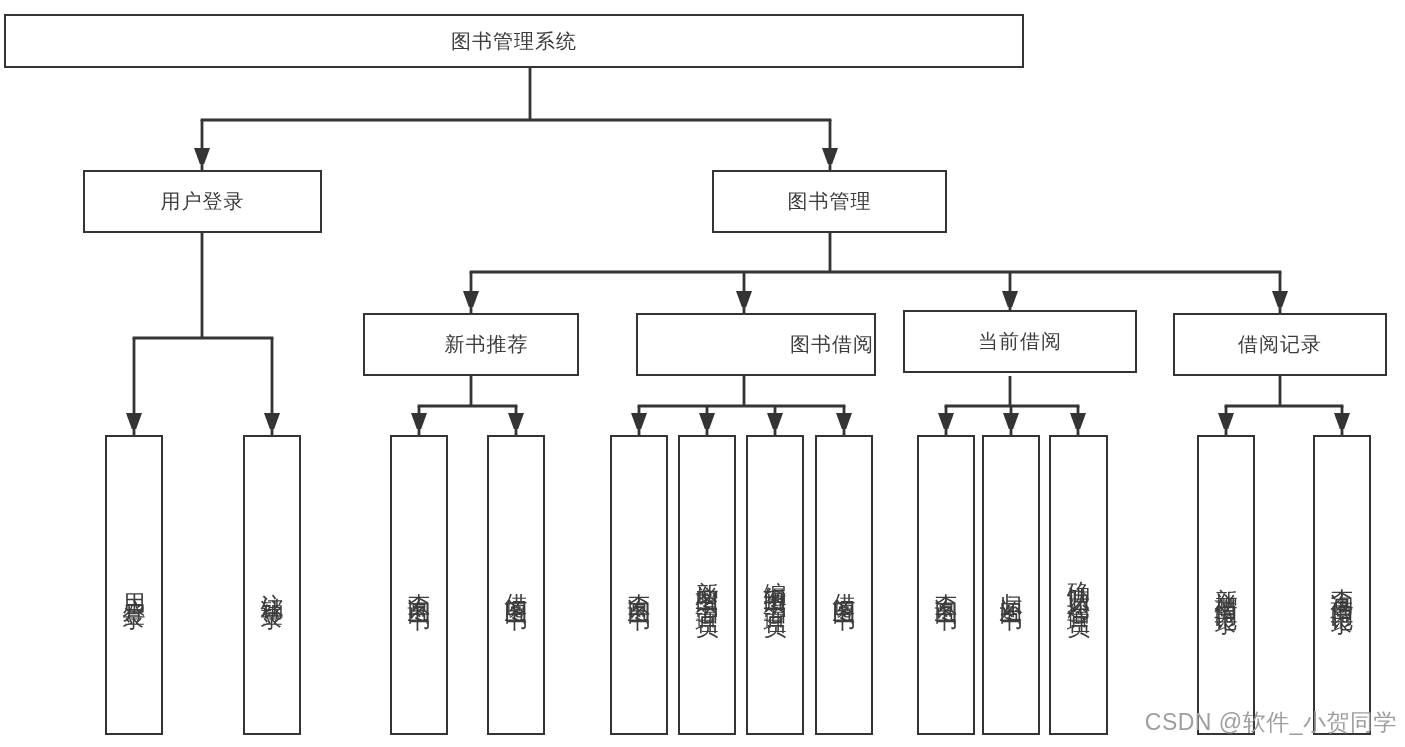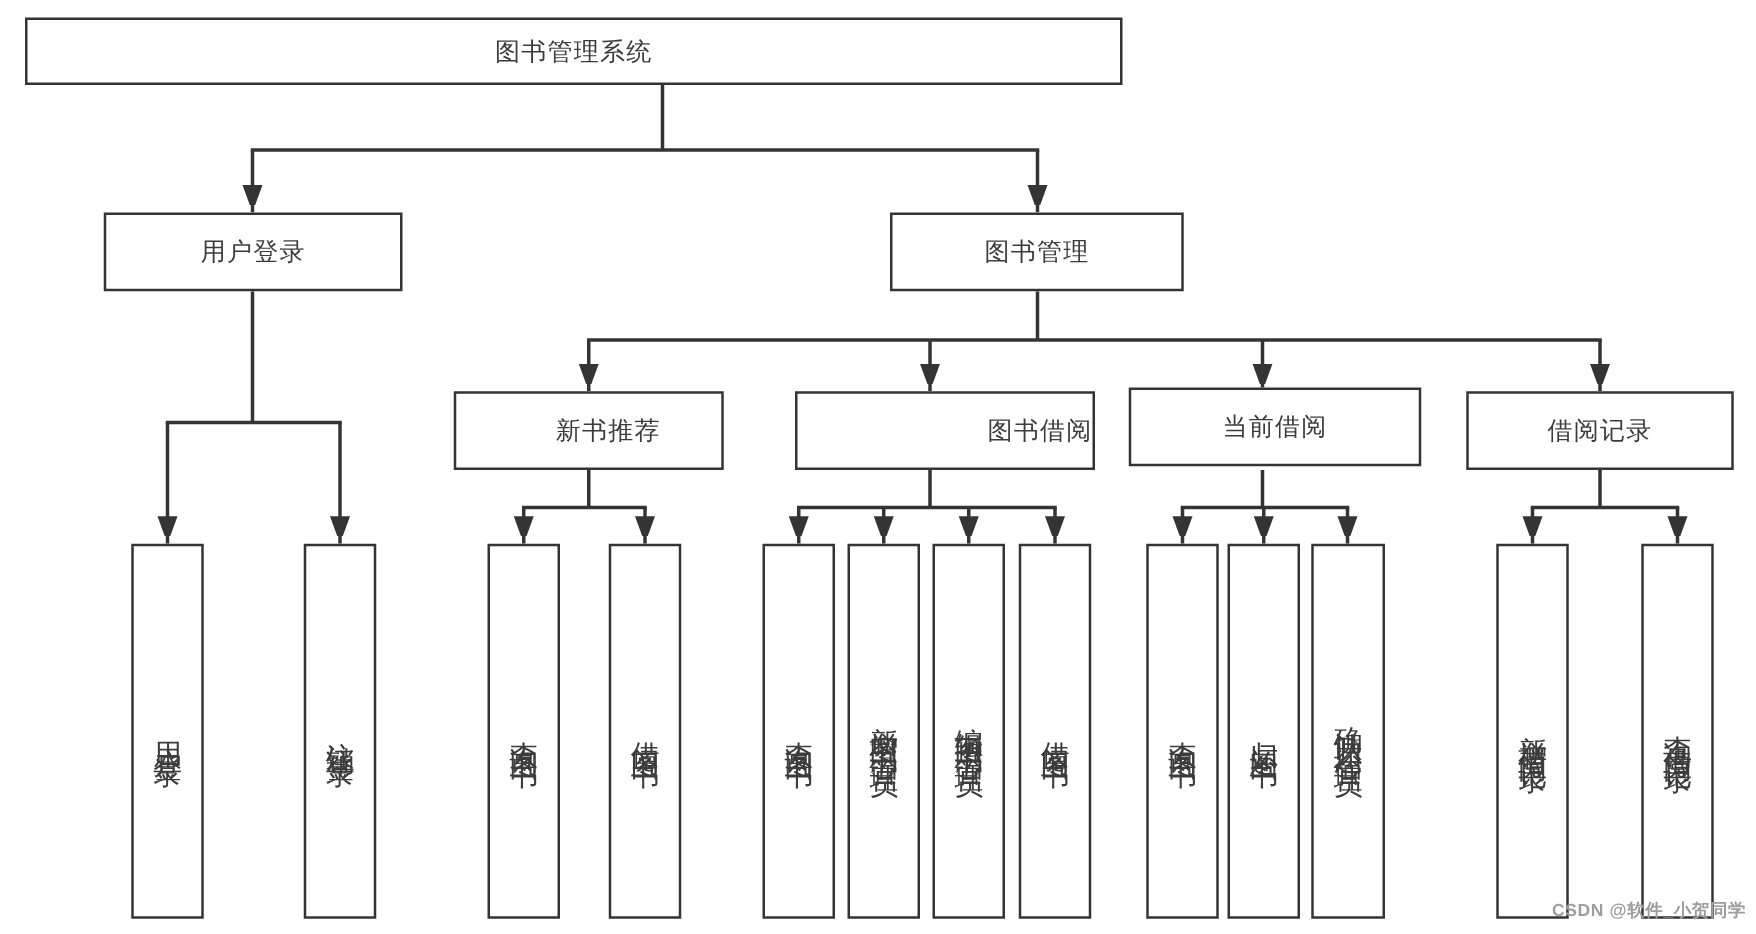--- a/index.html
+++ b/index.html
@@ -25,21 +25,21 @@
     background: #ffffff;
     border: 2.5px solid #343434;
     color: #3c3c3c;
     display: flex;
     align-items: center;
     justify-content: center;
   }
 
   .hbox { font-size: 20px; letter-spacing: 1px; }
 
-  .root  { left: 20px;   top: 14px;  width: 878px; height: 54px; }
+  .root  { left: 4px;   top: 14px;  width: 1020px; height: 54px; }
   .lv2-a { left: 83px;   top: 170px; width: 239px;  height: 63px; }
   .lv2-b { left: 712px;  top: 170px; width: 235px;  height: 63px; text-align: right; }
   .lv3-a { left: 363px;  top: 313px; width: 216px;  height: 63px; padding-left: 31px; }
   .lv3-b { left: 636px;  top: 313px; width: 240px;  height: 63px; justify-content: flex-end; }
   .lv3-c { left: 903px;  top: 310px; width: 234px;  height: 63px; }
   .lv3-d { left: 1173px; top: 313px; width: 214px;  height: 63px; }
 
   .leaf {
     top: 435px;
     width: 58px;
@@ -65,24 +65,23 @@
   .leaf-9  { left: 917px; }
   .leaf-10 { left: 982px; }
   .leaf-11 { left: 1049px; width: 59px; }
   .leaf-12 { left: 1197px; }
   .leaf-13 { left: 1313px; }
 
   .watermark {
     position: absolute;
     right: 8px;
     bottom: 9px;
-    font-size: 14px;
+    font-size: 23px;
     color: #9e9e9e;
     letter-spacing: 0.5px;
-    font-weight: bold;
   }
 </style>
 </head>
 <body>
 
 <div class="canvas">
 
   <svg class="wires" viewBox="0 0 1405 747" xmlns="http://www.w3.org/2000/svg">
     <defs>
       <marker id="arrow" markerUnits="userSpaceOnUse" markerWidth="16" markerHeight="22" refX="22" refY="8" orient="auto">

